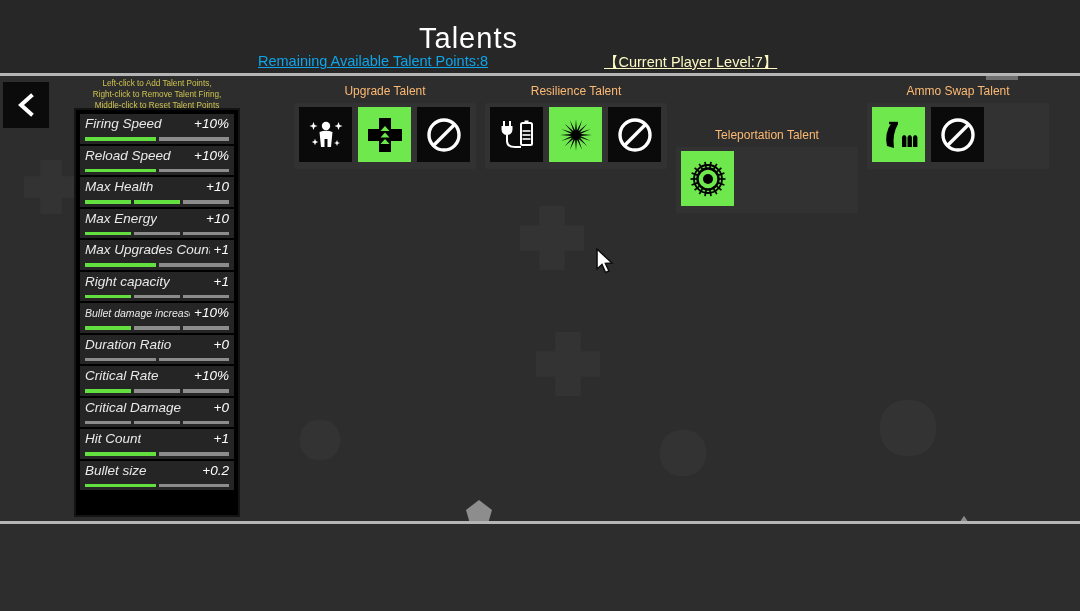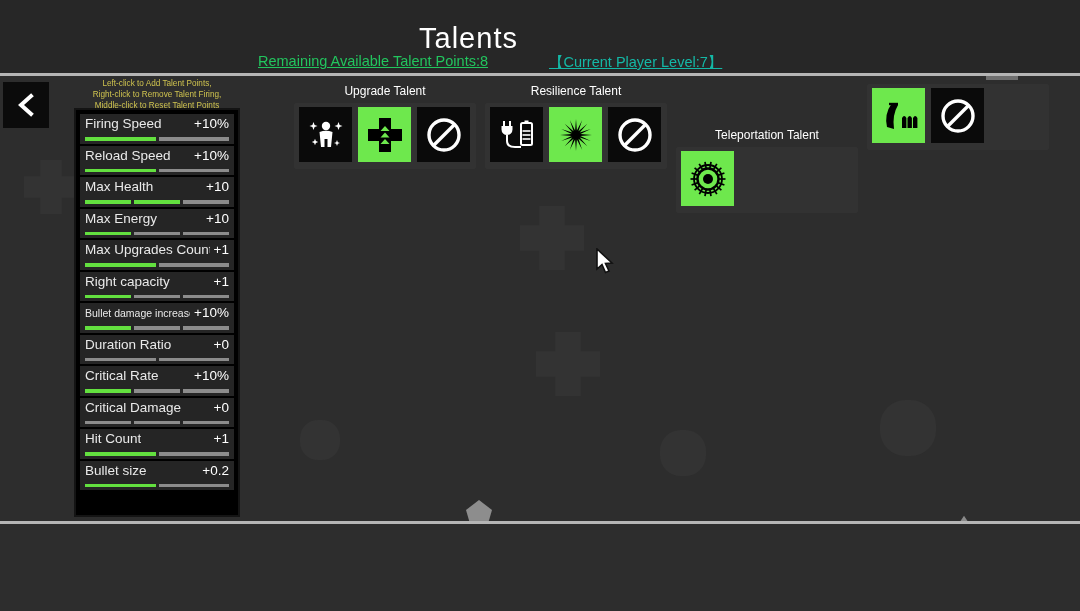--- a/index.html
+++ b/index.html
@@ -64,28 +64,28 @@
   }
   #page-title {
     position: absolute; top: 22px; left: 0; width: 937px;
     text-align: center;
     color: #ffffff;
     font-size: 29px;
     letter-spacing: 1px;
   }
   #talent-points {
     position: absolute; top: 53px; left: 258px;
-    color: #22c55e;
+    color: #0ea5e9;
     font-size: 14.5px;
     text-decoration: underline;
     white-space: nowrap;
   }
   #player-level {
-    position: absolute; top: 53px; left: 549px;
-    color: #14b8a6;
+    position: absolute; top: 53px; left: 604px;
+    color: #fef9c3;
     font-size: 14.5px;
     text-decoration: underline;
     white-space: nowrap;
   }
 
   
   #back-button {
     position: absolute; top: 82px; left: 3px;
     width: 46px; height: 46px;
     background: #0b0b0b;
@@ -115,20 +115,21 @@
     gap: 2px;
   }
 
   .stat-row {
     position: relative;
     height: 29.5px;
     background: #252525;
     padding: 2px 5px 0 5px;
     cursor: pointer;
     flex: 0 0 auto;
+    font-style: italic;
   }
   .stat-top {
     display: flex;
     align-items: baseline;
     justify-content: space-between;
     height: 21px;
   }
   .stat-name {
     color: #e9e9e9;
     font-size: 13.5px;
@@ -152,21 +153,21 @@
   .seg.on { background: #63e03f; }
 
   
   #groups {
     position: absolute;
     top: 84px; left: 252px;
     width: 810px; height: 96px;
   }
   .group { position: absolute; top: 0; }
   .group-title {
-    color: #ffffff;
+    color: #fdba74;
     font-size: 12px;
     text-align: center;
     width: 100%;
     height: 19px;
     white-space: nowrap;
   }
   .group-box {
     background: #323232;
     border-radius: 2px;
     padding: 4px 5px;
@@ -481,20 +482,21 @@
                 <line x1="28.0" y1="13.3" x2="33.4" y2="8.8" stroke="#000000" stroke-width="1.7"></line>
                 <line x1="29.9" y1="16.4" x2="36.4" y2="14.0" stroke="#000000" stroke-width="1.7"></line>
               </svg>
             </span>
           </div>
           <div class="slot empty"></div>
           <div class="slot empty"></div>
         </div>
       </div>
       <div class="group" style="left: 615px; width: 182px;">
+        <div class="group-title">Ammo Swap Talent</div>
         <div class="group-box">
           <div class="slot active">
             <span>
               <svg width="40" height="40" viewBox="0 0 40 40">
                 <path d="M13 7 q-8 11 -5 24 l7 2 q-2 -14 4 -24 Z" fill="#000000"></path>
                 <line x1="10" y1="8" x2="19" y2="8" stroke="#000000" stroke-width="2.4"></line>
                 <path d="M23 22 q2.2 -4 4.4 0 v10 h-4.4 Z" fill="#000000"></path>
                 <path d="M28.5 22 q2.2 -4 4.4 0 v10 h-4.4 Z" fill="#000000"></path>
                 <path d="M34 22 q2.2 -4 4.4 0 v10 h-4.4 Z" fill="#000000"></path>
               </svg>

